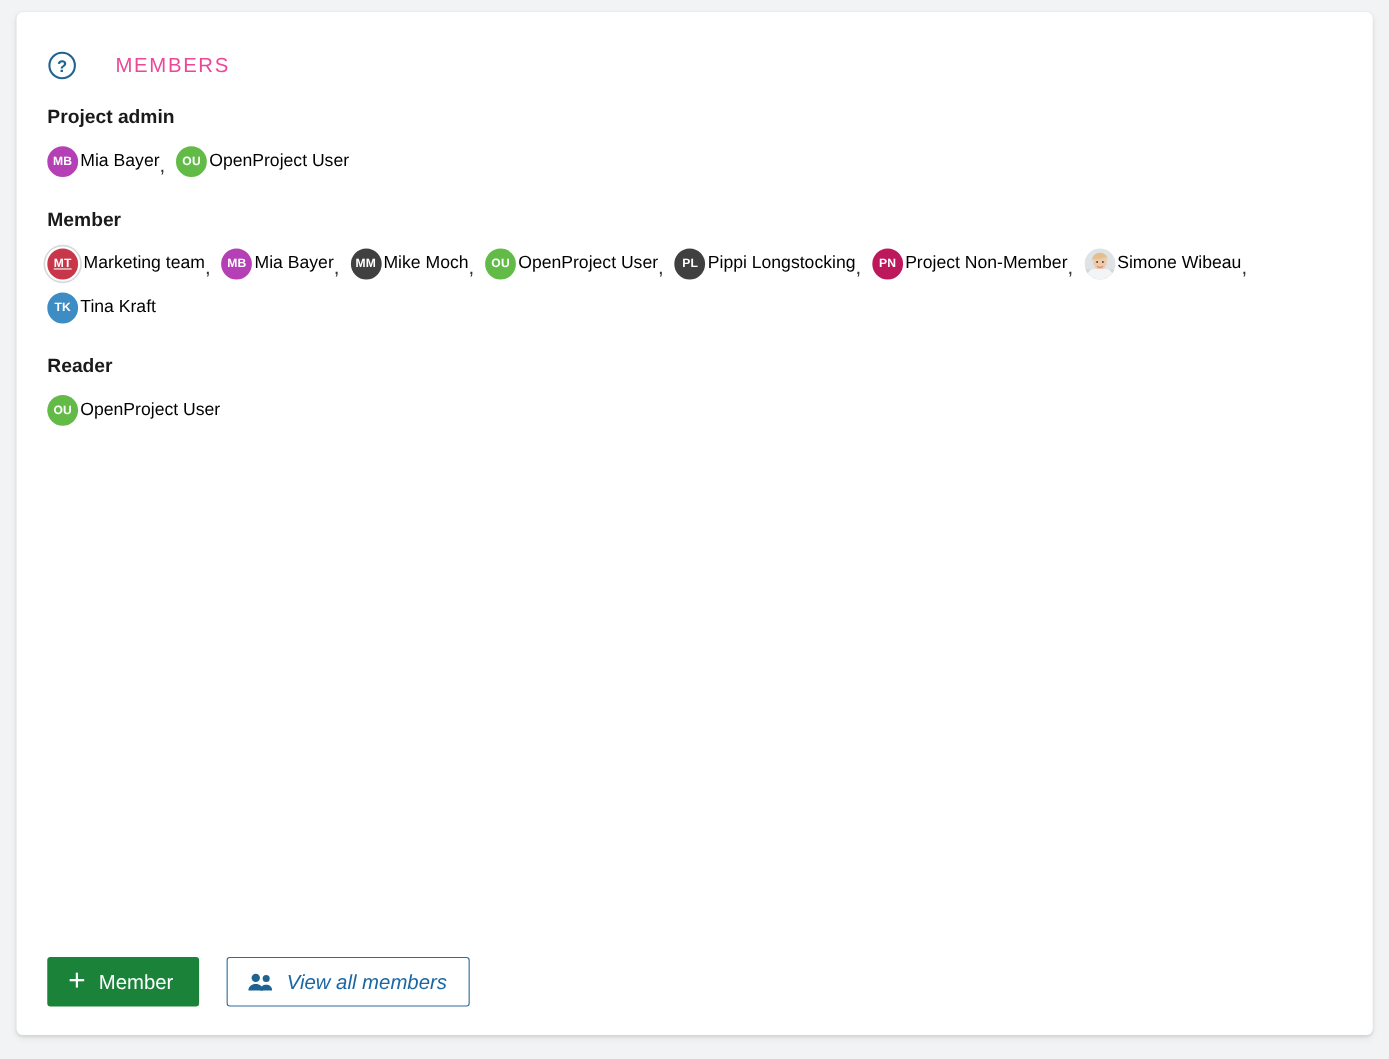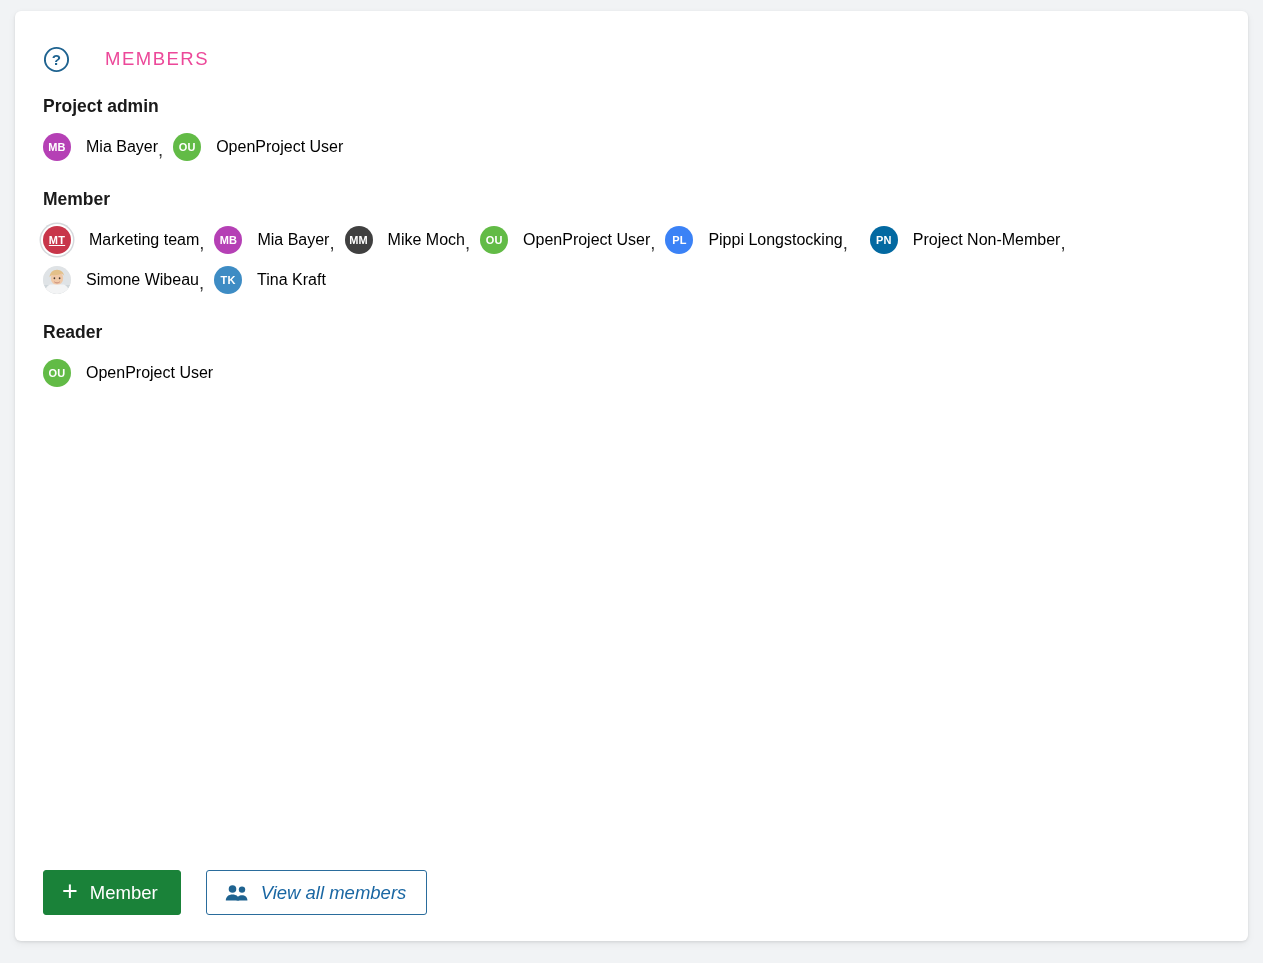--- a/index.html
+++ b/index.html
@@ -64,21 +64,21 @@
   .principal {
     display: inline-block;
     white-space: nowrap;
     vertical-align: middle;
   }
   .principal-link {
     display: inline-flex;
     align-items: center;
     vertical-align: middle;
     text-decoration: none;
-    gap: 15px;
+    gap: 2px;
   }
   .principal-name {
     font-size: 16px;
     color: #000000;
     vertical-align: middle;
     line-height: 1.2;
   }
   .sep {
     font-size: 18.5px;
     color: #333;
@@ -190,24 +190,24 @@
               </a><span class="sep">,</span></span><span class="principal"><a class="principal-link" href="#">
                 <span class="avatar" style="background: rgb(181, 64, 181);">MB</span>
                 <span class="principal-name">Mia Bayer</span>
               </a><span class="sep">,</span></span><span class="principal"><a class="principal-link" href="#">
                 <span class="avatar" style="background: #404040;">MM</span>
                 <span class="principal-name">Mike Moch</span>
               </a><span class="sep">,</span></span><span class="principal"><a class="principal-link" href="#">
                 <span class="avatar" style="background: rgb(98, 187, 70);">OU</span>
                 <span class="principal-name">OpenProject User</span>
               </a><span class="sep">,</span></span><span class="principal"><a class="principal-link" href="#">
-                <span class="avatar" style="background: #3b82f6;">PL</span>
+                <span class="avatar" style="background: #404040;">PL</span>
                 <span class="principal-name">Pippi Longstocking</span>
               </a><span class="sep">,</span></span><span class="principal"><a class="principal-link" href="#">
-                <span class="avatar" style="background: #0369a1; margin-left: 12px;">PN</span>
+                <span class="avatar" style="background: #be185d;">PN</span>
                 <span class="principal-name">Project Non-Member</span>
               </a><span class="sep">,</span></span><span class="principal"><a class="principal-link" href="#">
                 <span class="avatar photo">
                   <svg viewBox="0 0 28 28">
                     <defs>
                       <clipPath id="cp">
                         <circle cx="14" cy="14" r="14"></circle>
                       </clipPath>
                     </defs>
                     <g clip-path="url(#cp)">

